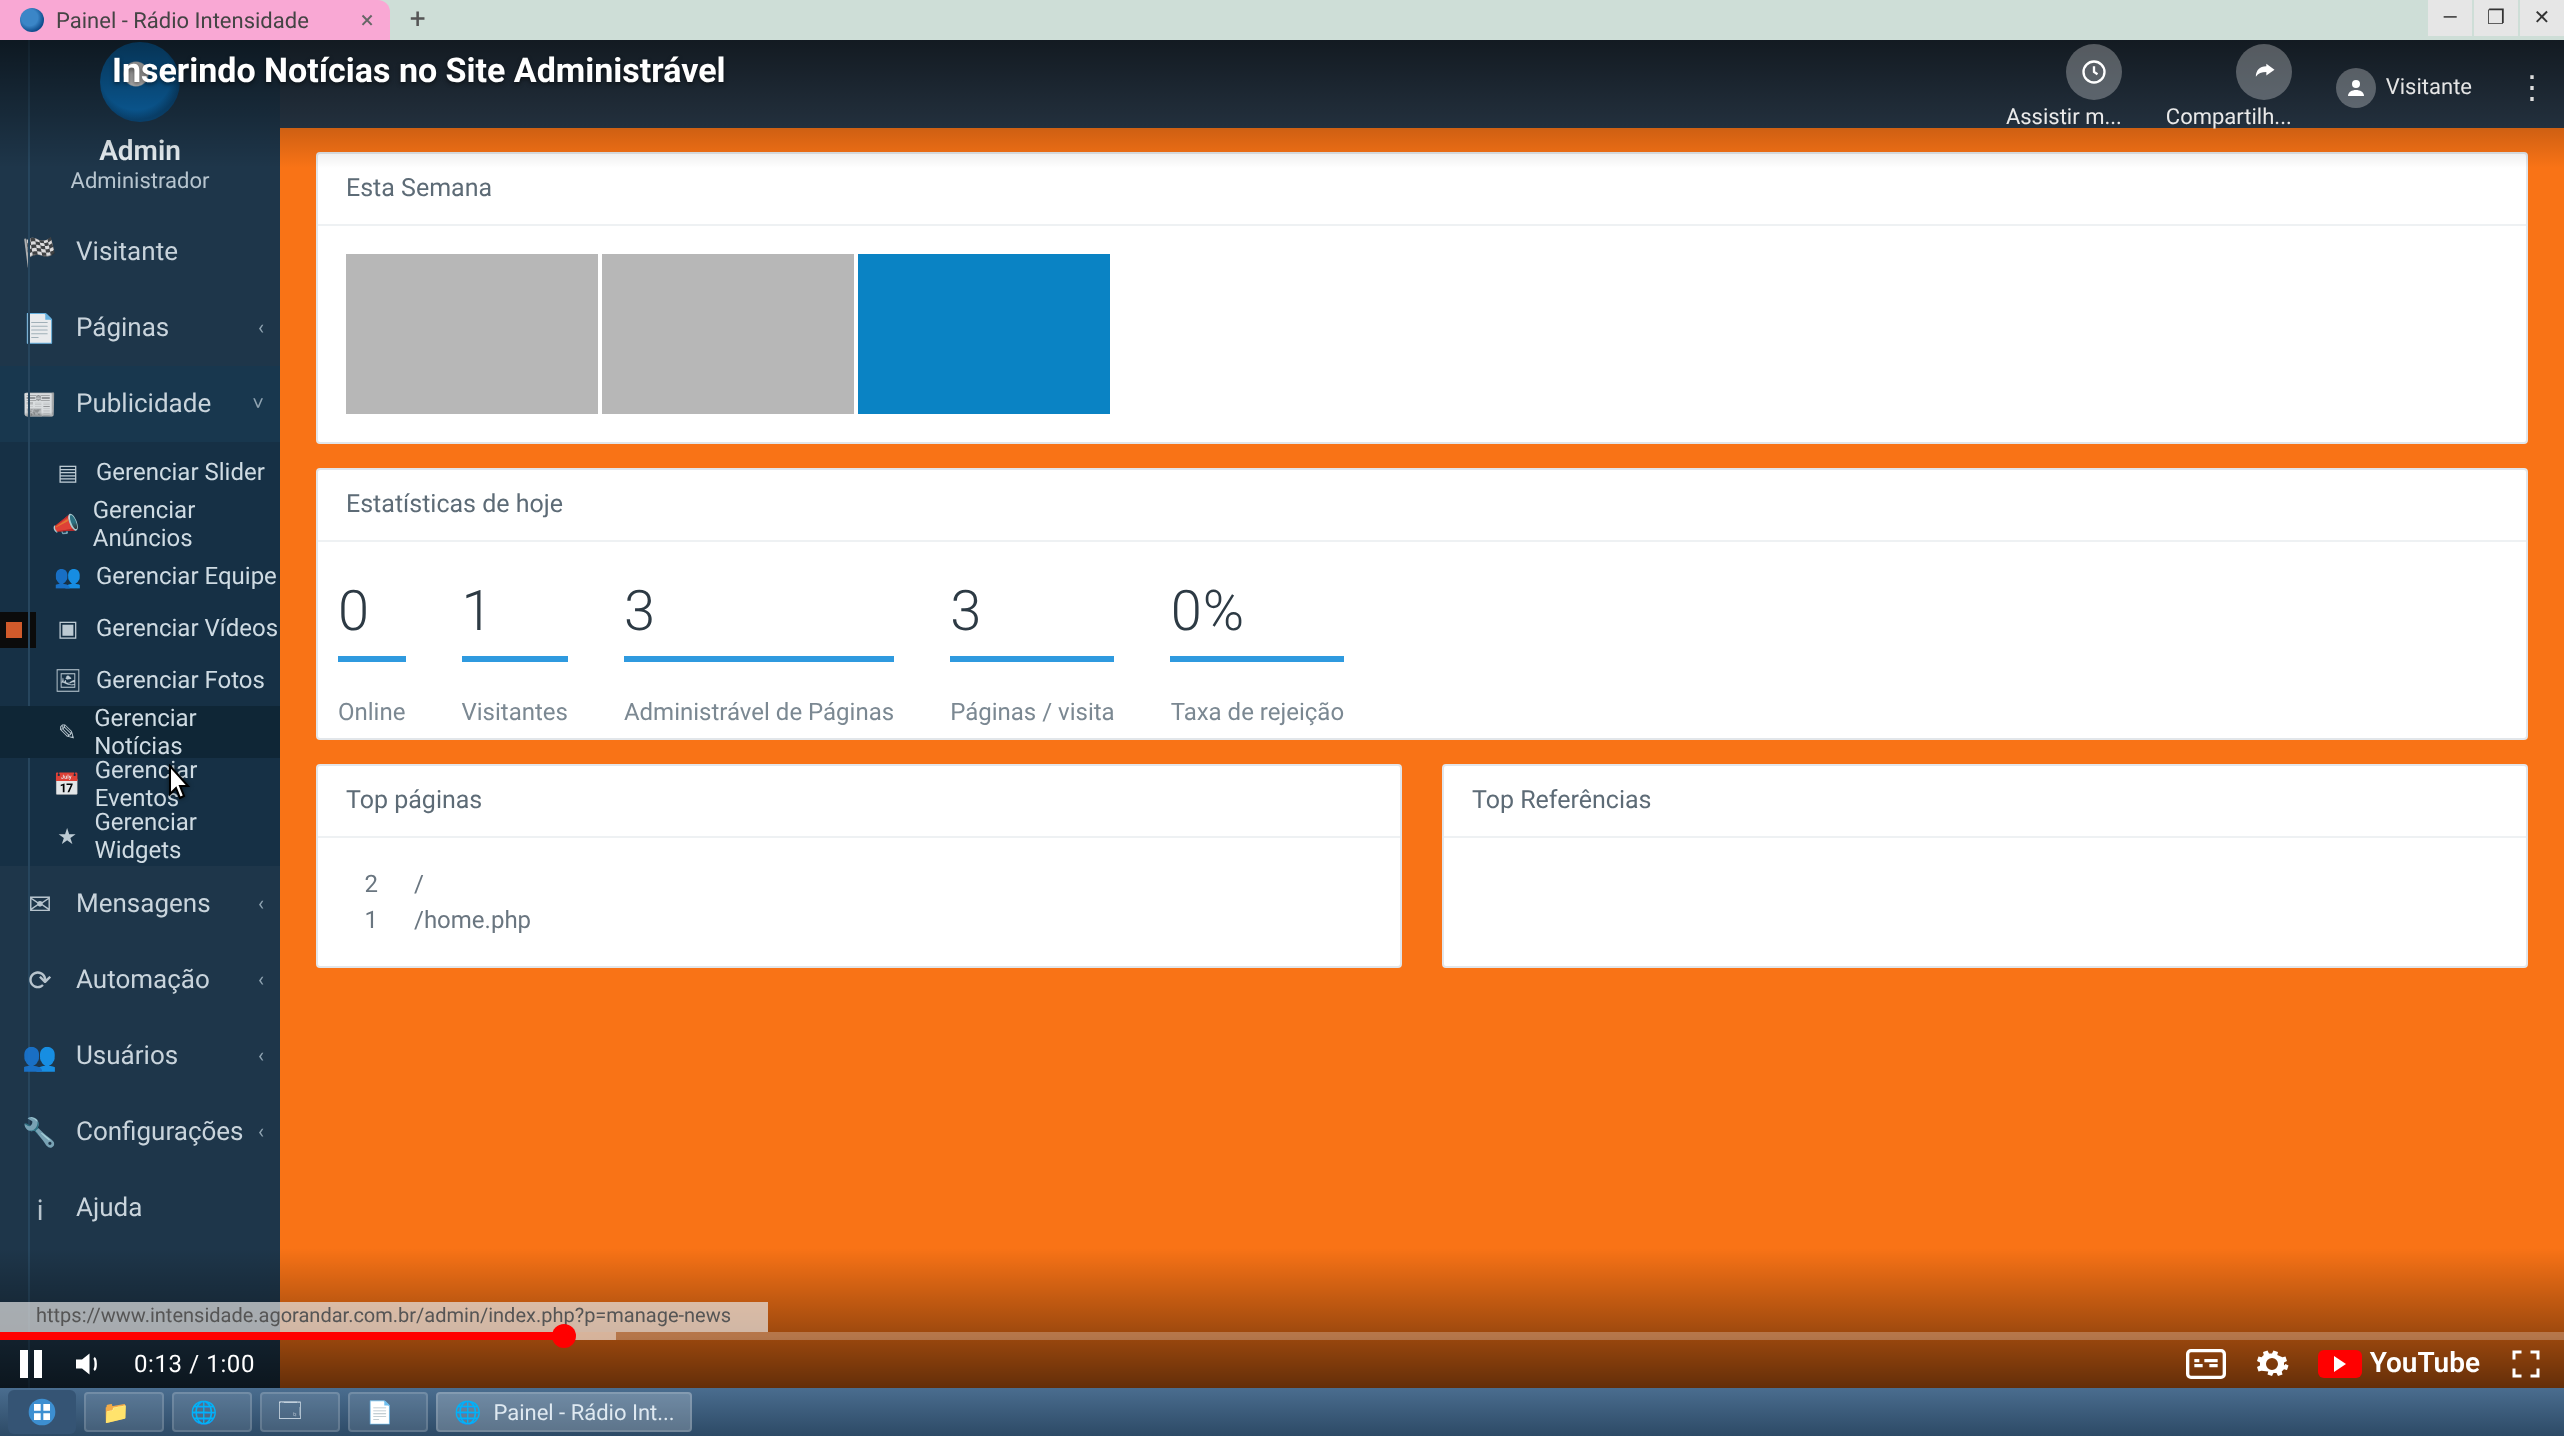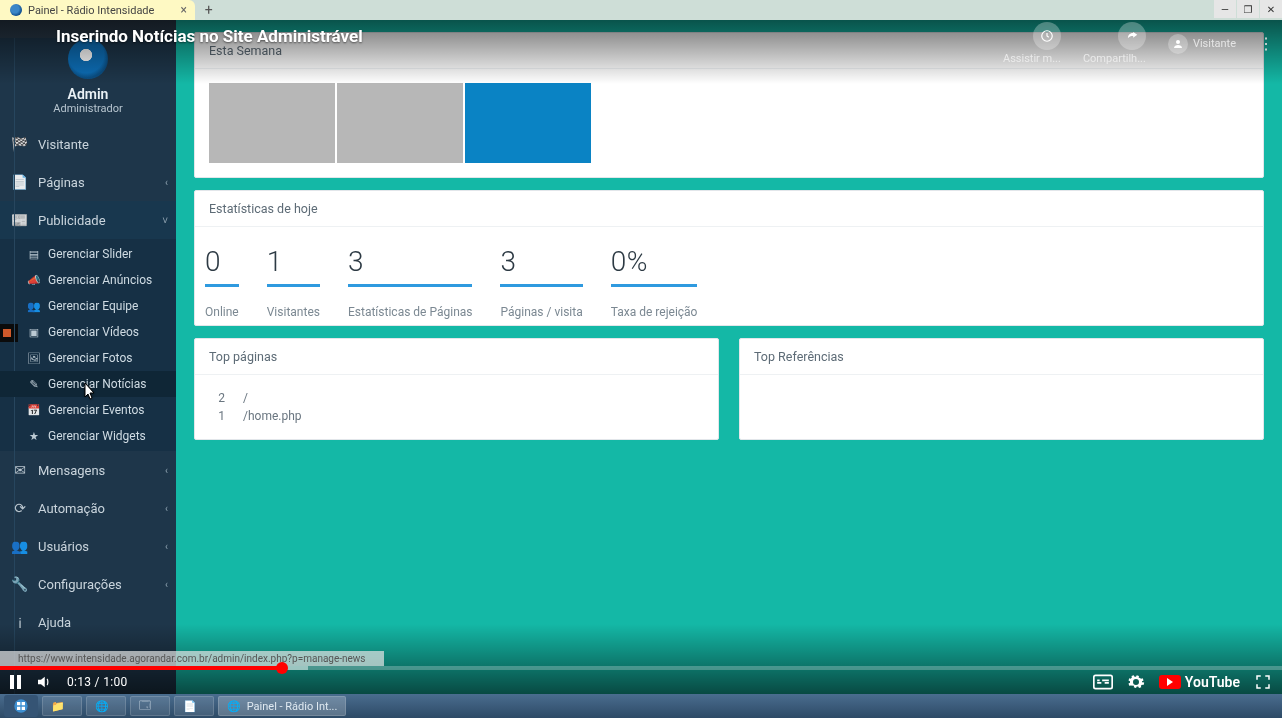--- a/index.html
+++ b/index.html
@@ -1,34 +1,34 @@
 <!DOCTYPE html>
 <html><head>
 <meta charset="utf-8">
 <style>
 * { margin: 0; padding: 0; box-sizing: border-box; font-family: -apple-system, "Segoe UI", Roboto, Arial, sans-serif; }
 html, body { width: 1282px; height: 718px; overflow: hidden; background: #000; }
 
 
 .browser-chrome { position: absolute; top: 0; left: 0; right: 0; height: 20px; background: #ceded7; display: flex; align-items: center; }
-.browser-tab { display: flex; align-items: center; gap: 6px; height: 20px; padding: 0 8px 0 10px; background: #fef9c3; border-top-right-radius: 6px; font-size: 11px; color: #444; }
+.browser-tab { display: flex; align-items: center; gap: 6px; height: 20px; padding: 0 8px 0 10px; background: #f9a8d4; border-top-right-radius: 6px; font-size: 11px; color: #444; }
 .browser-tab .favicon { width: 12px; height: 12px; border-radius: 50%; background: radial-gradient(circle at 40% 40%, #3b86c7 0 40%, #0f4d8d 70%); }
 .browser-tab .close-x { font-size: 12px; color: #666; margin-left: 20px; cursor: pointer; }
 .new-tab { margin-left: 10px; font-size: 14px; color: #555; cursor: pointer; }
 .window-ctrls { position: absolute; right: 0; top: 0; display: flex; }
 .window-ctrls span { width: 22px; height: 18px; display: flex; align-items: center; justify-content: center; font-size: 10px; background: #e6e6e6; color: #333; margin-left: 1px; }
 
 
 .video-area { position: absolute; top: 20px; left: 0; right: 0; bottom: 24px; background: #2a3a4a; }
 
 
 .admin-panel { position: absolute; inset: 0; display: flex; }
 
 
-.sidebar { width: 176px; background: #1e364a; color: #c9d4dc; display: flex; flex-direction: column; font-size: 13px; position: relative; margin-top: 18px; }
+.sidebar { width: 140px; background: #1e364a; color: #c9d4dc; display: flex; flex-direction: column; font-size: 13px; position: relative; }
 .brand-area { height: 42px; display: flex; align-items: center; justify-content: center; position: relative; }
 .brand-logo { width: 40px; height: 40px; border-radius: 50%; background: radial-gradient(circle at 45% 40%, #fff 0 18%, #0d6fb8 20% 55%, #0b4f84 70%); position: relative; }
 .user-block { text-align: center; padding: 6px 0 10px; }
 .user-name { font-weight: 600; color: #eaf1f5; font-size: 14px; }
 .user-role { font-size: 11px; color: #b7c5cf; }
 
 .nav { list-style: none; }
 .nav li { display: flex; align-items: center; padding: 0 10px; height: 38px; cursor: pointer; position: relative; color: #c9d4dc; }
 .nav li .icon { width: 20px; text-align: center; margin-right: 8px; font-size: 14px; opacity: .9; }
 .nav li .chev { position: absolute; right: 8px; font-size: 10px; color: #8fa3b1; }
@@ -37,21 +37,21 @@
 .subnav { list-style: none; background: #163045; padding: 2px 0; }
 .subnav li { display: flex; align-items: center; height: 26px; padding-left: 26px; font-size: 12px; color: #cfdbe3; cursor: pointer; position: relative; }
 .subnav li .sicon { width: 16px; text-align: center; font-size: 11px; margin-right: 6px; opacity: .9; }
 .subnav li.hover { background: #0f2636; }
 .subnav .tree-line { position: absolute; left: 14px; top: 0; bottom: 0; width: 1px; background: #27465e; }
 
 .side-indicator { position: absolute; left: -4px; top: 286px; width: 22px; height: 18px; background: #0b0b0b; display: flex; align-items: center; justify-content: center; }
 .side-indicator::after { content: ""; width: 8px; height: 8px; background: #d05a2b; }
 
 
-.content { flex: 1; background: #14b8a6; overflow: auto; padding: 0 18px 18px; }
+.content { flex: 1; background: #f97316; overflow: auto; padding: 0 18px 18px; margin-top: 44px; }
 .panel { background: #fff; border: 1px solid #e2e6ea; border-radius: 2px; margin-top: 12px; }
 .panel-title { font-size: 12.5px; color: #5d6b76; padding: 10px 14px; border-bottom: 1px solid #eef1f3; }
 .panel-body { padding: 14px; }
 
 .week-blocks { display: flex; gap: 2px; }
 .week-blocks .blk { height: 80px; width: 126px; background: #b7b7b7; }
 .week-blocks .blk.blue { background: #0a83c4; }
 
 .stats-row { display: flex; gap: 28px; padding: 18px 10px 6px; }
 .stat { display: flex; flex-direction: column; }
@@ -245,21 +245,21 @@
               <div class="lbl">Online</div>
             </div>
             <div class="stat">
               <div class="val">1</div>
               <div class="bar"></div>
               <div class="lbl">Visitantes</div>
             </div>
             <div class="stat">
               <div class="val">3</div>
               <div class="bar"></div>
-              <div class="lbl">Estatísticas de Páginas</div>
+              <div class="lbl">Administrável de Páginas</div>
             </div>
             <div class="stat">
               <div class="val">3</div>
               <div class="bar"></div>
               <div class="lbl">Páginas / visita</div>
             </div>
             <div class="stat">
               <div class="val">0%</div>
               <div class="bar"></div>
               <div class="lbl">Taxa de rejeição</div>

